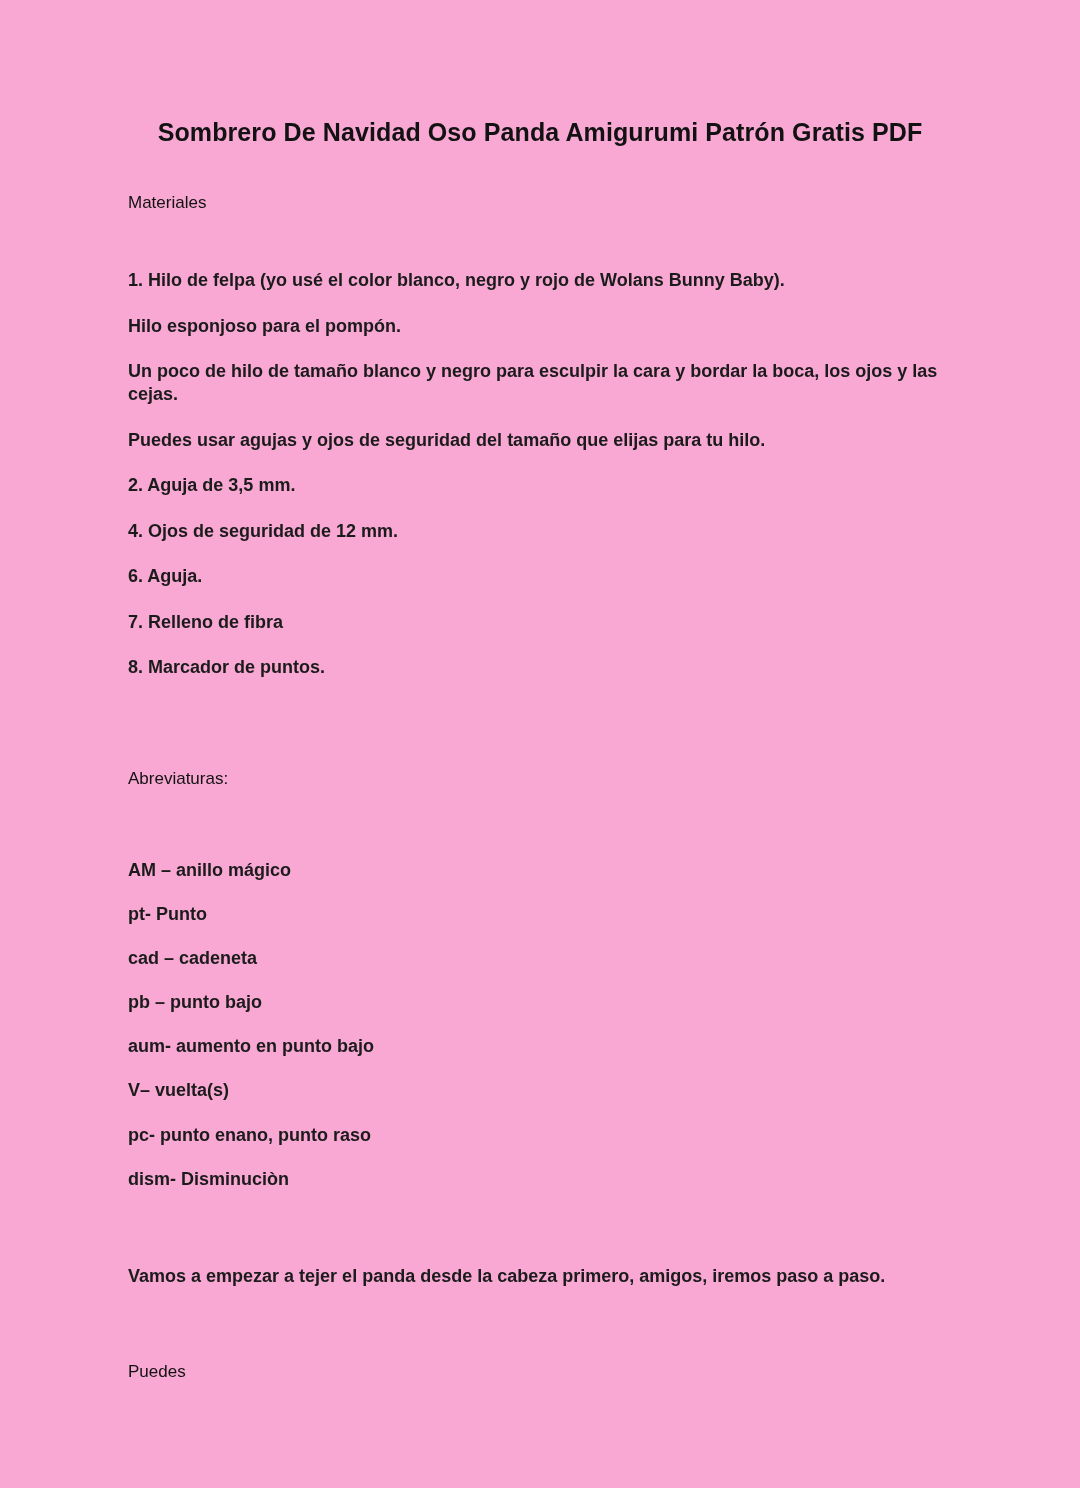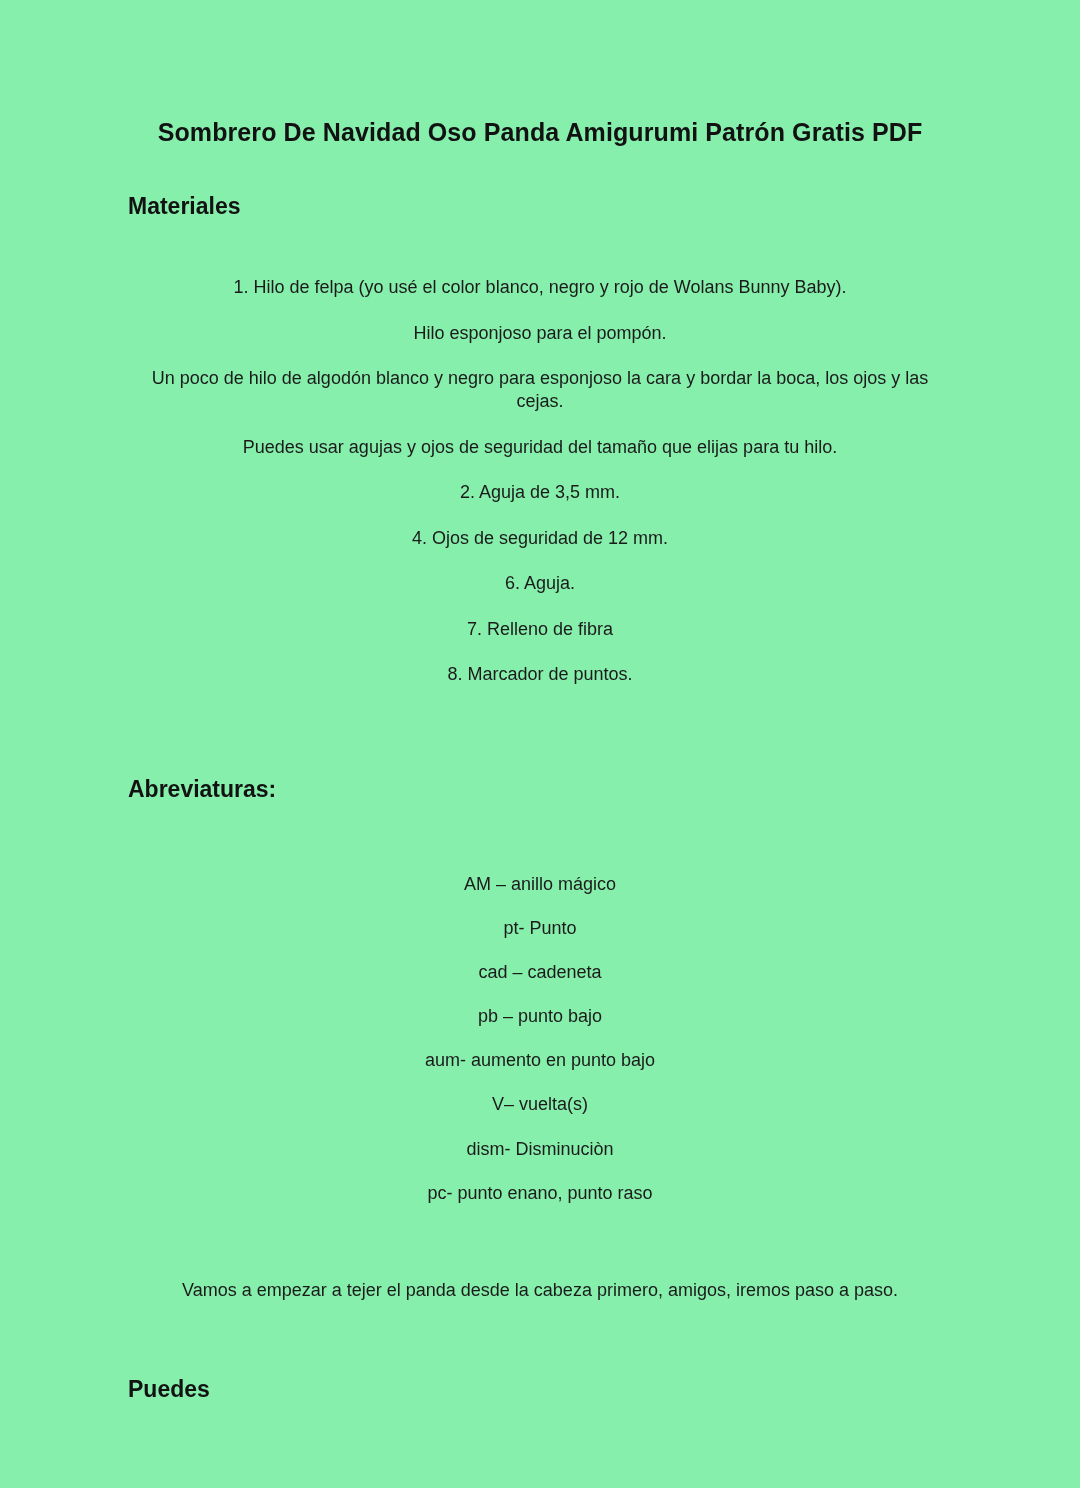--- a/index.html
+++ b/index.html
@@ -8,47 +8,46 @@
     background: #ffffff;
   }
   body {
     font-family: "Liberation Sans", sans-serif;
     color: #1a1a1a;
   }
   .page {
     position: relative;
     width: 1080px;
     height: 1488px;
-    background: #86efac;
+    background: #f9a8d4;
     box-sizing: border-box;
     padding: 108px 128px 0 128px;
     overflow: hidden;
   }
   .doc-title {
     font-size: 25px;
     font-weight: bold;
     text-align: center;
     letter-spacing: 0.1px;
     margin: 0 0 0 0;
     padding-top: 10px;
     color: #121212;
   }
   .section-heading {
-    font-size: 23px;
-    font-weight: bold;
+    font-size: 17px;
+    font-weight: normal;
     color: #121212;
     margin: 0;
   }
   .body-line {
     font-size: 18px;
-    font-weight: normal;
+    font-weight: bold;
     color: #1b1b1b;
     margin: 0;
     line-height: 1.28;
-    text-align: center;
   }
   .spacer-xl { height: 74px; }
   .spacer-lg { height: 56px; }
   .list-block .body-line {
     margin-bottom: 22.5px;
   }
   .list-block .body-line:last-child {
     margin-bottom: 16px;
   }
   .abbr-block .body-line {
@@ -69,21 +68,21 @@
 
   <div class="title-gap"></div>
 
   <div class="section-heading">Materiales</div>
 
   <div class="spacer-lg"></div>
 
   <div class="list-block">
     <p class="body-line">1. Hilo de felpa (yo usé el color blanco, negro y rojo de Wolans Bunny Baby).</p>
     <p class="body-line">Hilo esponjoso para el pompón.</p>
-    <p class="body-line">Un poco de hilo de algodón blanco y negro para esponjoso la cara y bordar la boca, los ojos y las cejas.</p>
+    <p class="body-line">Un poco de hilo de tamaño blanco y negro para esculpir la cara y bordar la boca, los ojos y las cejas.</p>
     <p class="body-line">Puedes usar agujas y ojos de seguridad del tamaño que elijas para tu hilo.</p>
     <p class="body-line">2. Aguja de 3,5 mm.</p>
     <p class="body-line">4. Ojos de seguridad de 12 mm.</p>
     <p class="body-line">6. Aguja.</p>
     <p class="body-line">7. Relleno de fibra</p>
     <p class="body-line">8. Marcador de puntos.</p>
   </div>
 
   <div class="spacer-xl"></div>
 
@@ -91,22 +90,22 @@
 
   <div class="spacer-lg"></div>
 
   <div class="abbr-block">
     <p class="body-line">AM – anillo mágico</p>
     <p class="body-line">pt- Punto</p>
     <p class="body-line">cad – cadeneta</p>
     <p class="body-line">pb – punto bajo</p>
     <p class="body-line">aum- aumento en punto bajo</p>
     <p class="body-line">V– vuelta(s)</p>
+    <p class="body-line">pc- punto enano, punto raso</p>
     <p class="body-line">dism- Disminuciòn</p>
-    <p class="body-line">pc- punto enano, punto raso</p>
   </div>
 
   <div class="spacer-xl"></div>
 
   <p class="body-line">Vamos a empezar a tejer el panda desde la cabeza primero, amigos, iremos paso a paso.</p>
 
   <div class="spacer-xl"></div>
 
   <div class="section-heading">Puedes</div>
 

